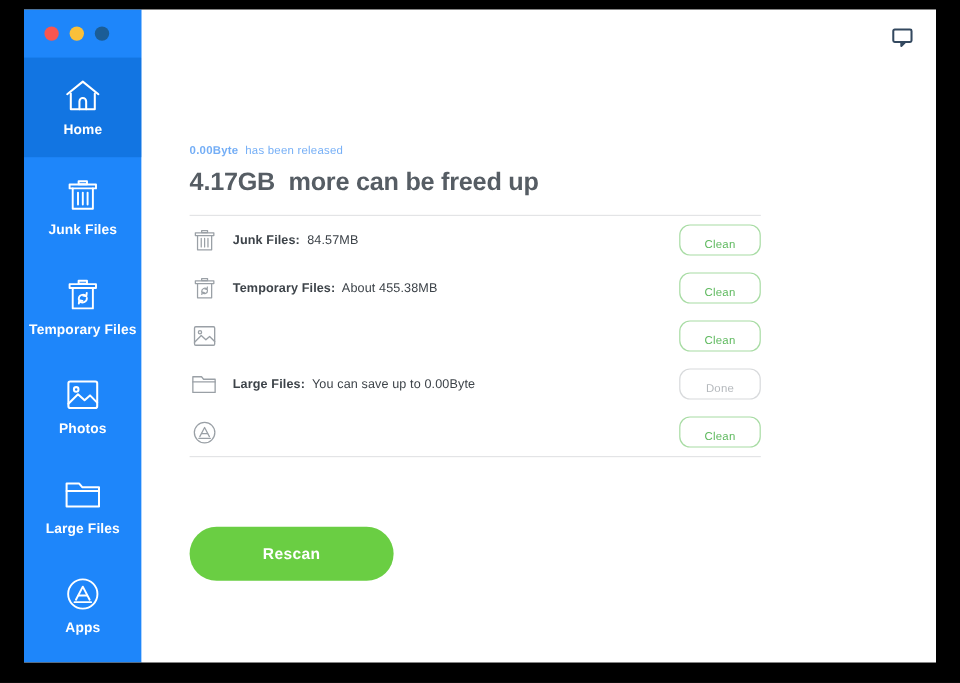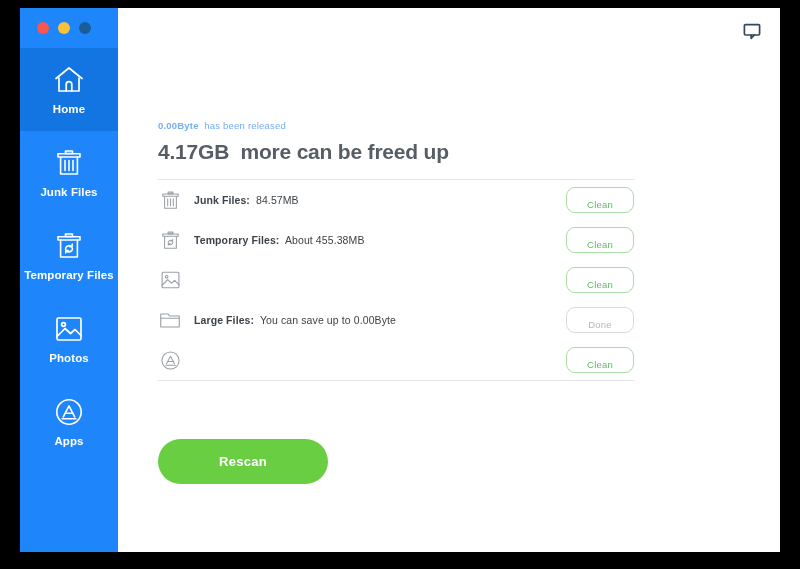--- a/index.html
+++ b/index.html
@@ -233,20 +233,29 @@
       <span class="nav-icon">
         <svg width="30" height="28" viewBox="0 0 30 28" fill="none" stroke="#ffffff" stroke-width="1.7" stroke-linejoin="round" stroke-linecap="round">
           <rect x="3" y="3" width="24" height="22" rx="1.5"></rect>
           <circle cx="9.5" cy="9.5" r="1.9"></circle>
           <path d="M3 21.5 L11 13.5 L16.5 18.5 L21 14.5 L27 20.5"></path>
         </svg>
       </span>
       <span class="nav-label">Photos</span>
     </div>
 
+    <div class="nav-item">
+      <span class="nav-icon">
+        <svg width="32" height="27" viewBox="0 0 32 27" fill="none" stroke="#ffffff" stroke-width="1.7" stroke-linejoin="round" stroke-linecap="round">
+          <path d="M2.5 7 V23 H29.5 V7 H15.5 L13 4 H2.5 Z"></path>
+          <path d="M2.5 10.2 H29.5"></path>
+        </svg>
+      </span>
+      <span class="nav-label">Large Files</span>
+    </div>
 
     <div class="nav-item">
       <span class="nav-icon">
         <svg width="30" height="30" viewBox="0 0 30 30" fill="none" stroke="#ffffff" stroke-width="1.6" stroke-linejoin="round" stroke-linecap="round">
           <circle cx="15" cy="15" r="12.2"></circle>
           <path d="M9.3 19.8 L15 8.9 L20.7 19.8"></path>
           <path d="M11.5 16.3 H18.5"></path>
           <path d="M8.1 21.8 H21.9"></path>
         </svg>
       </span>

